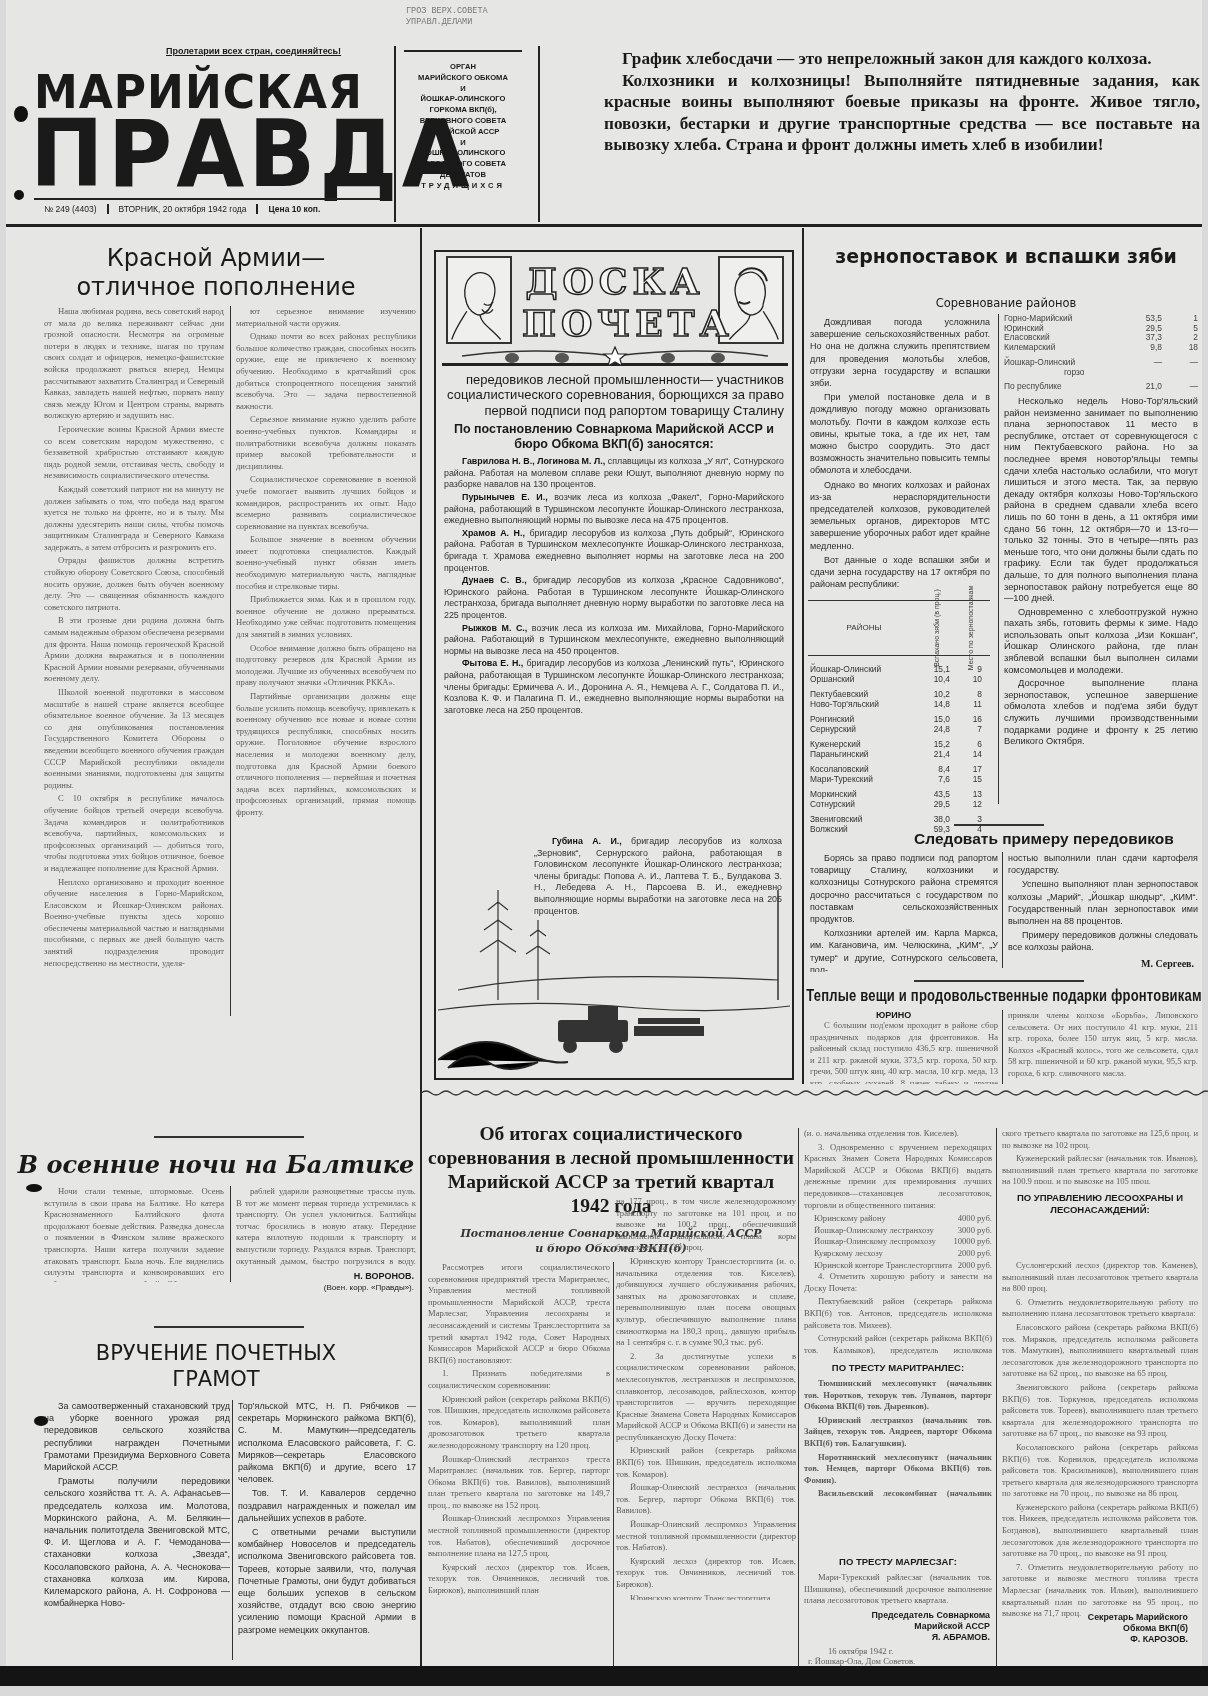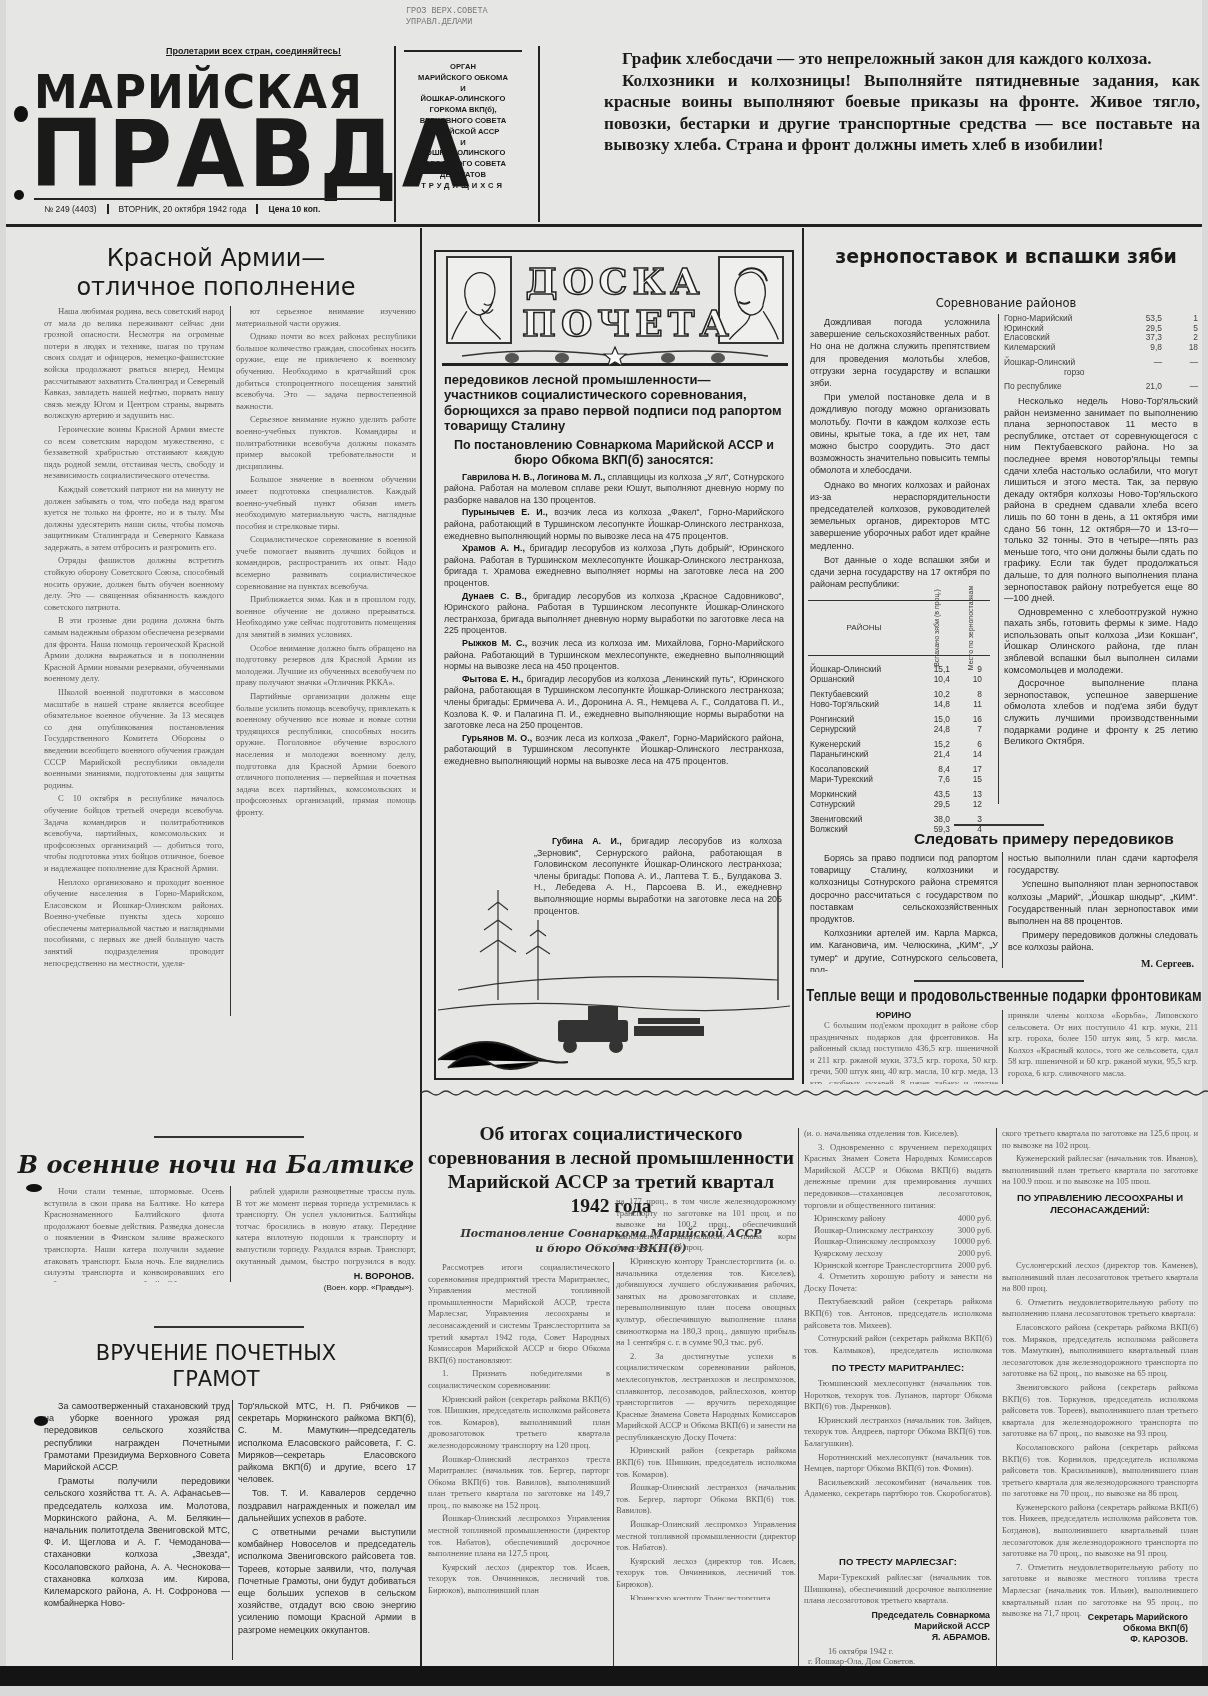--- a/index.html
+++ b/index.html
@@ -37,21 +37,21 @@
   .sig { font-family: "Liberation Sans", sans-serif; font-weight: bold; font-size: 9px; text-align: right; line-height: 12px; }
 
   
   .honor-box { left: 428px; top: 250px; width: 360px; height: 830px; border: 2px solid #222; }
   .honor-banner { left: 436px; top: 250px; width: 346px; height: 116px; }
   .portrait { position: absolute; top: 6px; width: 66px; height: 88px; border: 2px solid #333; background: #efefed; }
   .portrait svg { width: 100%; height: 100%; }
   .doska { position: absolute; left: 80px; top: 10px; width: 186px; text-align: center; font-family: "DejaVu Serif", serif; font-size: 36px; font-weight: bold; letter-spacing: 5px; line-height: 42px; color: #f5f5f3; -webkit-text-stroke: 1.5px #222; }
   .garland { position: absolute; left: 0; top: 96px; width: 346px; height: 20px; border-bottom: 3px solid #222; }
   .honor-text { left: 438px; top: 372px; width: 340px; }
-  .honor-head { font-family: "Liberation Sans", sans-serif; font-weight: bold; font-size: 13px; line-height: 15.4px; text-align: left; }
+  .honor-head { font-family: "Liberation Sans", sans-serif; font-weight: normal; font-size: 13px; line-height: 15.4px; text-align: right; }
   .honor-sub { font-family: "Liberation Sans", sans-serif; font-weight: bold; font-size: 12.5px; line-height: 15px; text-align: center; margin-top: 4px; }
   .honor-entries { font-family: "Liberation Sans", sans-serif; font-size: 8.9px; line-height: 11.6px; color: #333; text-align: justify; margin-top: 4px; }
   .honor-entries p { text-indent: 18px; margin-bottom: 1px; }
   .honor-entries b { color: #111; }
   .forest-pic { left: 432px; top: 880px; width: 352px; height: 190px; }
   .wavy { left: 415px; top: 1082px; width: 790px; height: 8px; }
 
   
   .r-head { left: 802px; top: 244px; width: 396px; font-family: "DejaVu Sans", sans-serif; font-weight: bold; font-size: 19px; line-height: 24px; text-align: center; }
   .r-sub { left: 802px; top: 296px; width: 396px; font-family: "DejaVu Sans", sans-serif; font-size: 11.5px; text-align: center; }
@@ -131,22 +131,22 @@
     <p>В эти грозные дни родина должна быть самым надежным образом обеспечена резервами для фронта. Наша помощь героической Красной Армии должна выражаться и в пополнении Красной Армии новыми резервами, обученными военному делу.</p>
     <p>Школой военной подготовки в массовом масштабе в нашей стране является всеобщее обязательное военное обучение. За 13 месяцев со дня опубликования постановления Государственного Комитета Обороны о введении всеобщего военного обучения граждан СССР Марийской республики овладели военными знаниями, подготовлены для защиты родины.</p>
     <p>С 10 октября в республике началось обучение бойцов третьей очереди всевобуча. Задача командиров и политработников всевобуча, партийных, комсомольских и профсоюзных организаций — добиться того, чтобы подготовка этих бойцов отличное, боевое и надлежащее пополнение для Красной Армии.</p>
     <p>Неплохо организовано и проходит военное обучение населения в Горно-Марийском, Еласовском и Йошкар-Олинском районах. Военно-учебные пункты здесь хорошо обеспечены материальной частью и наглядными пособиями, с первых же дней большую часть занятий подразделения проводит непосредственно на местности, уделя-</p>
   </div>
   <div class="abs" style="left:224px;top:306px;width:1px;height:710px;background:#333;"></div>
   <div class="abs txt faded" style="left:230px;top:306px;width:180px;height:710px;overflow:hidden;">
     <p>ют серьезное внимание изучению материальной части оружия.</p>
     <p>Однако почти во всех районах республики большое количество граждан, способных носить оружие, еще не привлечено к военному обучению. Необходимо в кратчайший срок добиться стопроцентного посещения занятий всевобуча. Это — задача первостепенной важности.</p>
     <p>Серьезное внимание нужно уделить работе военно-учебных пунктов. Командиры и политработники всевобуча должны показать пример высокой требовательности и дисциплины.</p>
+    <p>Социалистическое соревнование в военной учебе помогает выявить лучших бойцов и командиров, распространить их опыт. Надо всемерно развивать социалистическое соревнование на пунктах всевобуча.</p>
     <p>Большое значение в военном обучении имеет подготовка специалистов. Каждый военно-учебный пункт обязан иметь необходимую материальную часть, наглядные пособия и стрелковые тиры.</p>
-    <p>Социалистическое соревнование в военной учебе помогает выявить лучших бойцов и командиров, распространить их опыт. Надо всемерно развивать социалистическое соревнование на пунктах всевобуча.</p>
     <p>Приближается зима. Как и в прошлом году, военное обучение не должно прерываться. Необходимо уже сейчас подготовить помещения для занятий в зимних условиях.</p>
     <p>Особое внимание должно быть обращено на подготовку резервов для Красной Армии из молодежи. Лучшие из обученных всевобучем по праву получают значки «Отличник РККА».</p>
     <p>Партийные организации должны еще больше усилить помощь всевобучу, привлекать к военному обучению все новые и новые сотни трудящихся республики, способных носить оружие. Поголовное обучение взрослого населения и молодежи военному делу, подготовка для Красной Армии боевого отличного пополнения — первейшая и почетная задача всех партийных, комсомольских и профсоюзных организаций, прямая помощь фронту.</p>
   </div>
   <div class="abs" style="left:148px;top:1136px;width:150px;height:2px;background:#333;"></div>
 
   <div class="abs ital-head" style="left:10px;top:1150px;width:400px;">В осенние ночи на Балтике</div>
   <div class="abs txt faded" style="left:38px;top:1186px;width:180px;height:96px;overflow:hidden;">
     <p>Ночи стали темные, штормовые. Осень вступила в свои права на Балтике. Но катера Краснознаменного Балтийского флота продолжают боевые действия. Разведка донесла о появлении в Финском заливе вражеского транспорта. Наши катера получили задание атаковать транспорт. Была ночь. Еле виднелись силуэты транспорта и конвоировавших его небольших военных кораблей. Сблизились на малом ходу. Противник вначале не замечал катеров. Но вот с ко-</p>
   </div>
@@ -210,21 +210,20 @@
   <div class="abs honor-text">
     <div class="honor-head">передовиков лесной промышленности— участников социалистического соревнования, борющихся за право первой подписи под рапортом товарищу Сталину</div>
     <div class="honor-sub">По постановлению Совнаркома Марийской АССР и бюро Обкома ВКП(б) заносятся:</div>
     <div class="honor-entries">
       <p><b>Гаврилова Н. В., Логинова М. Л.,</b><span> сплавщицы из колхоза „У ял“, Сотнурского района. Работая на молевом сплаве реки Юшут, выполняют дневную норму по разборке навалов на 130 процентов.</span></p>
       <p><b>Пурынычев Е. И.,</b><span> возчик леса из колхоза „Факел“, Горно-Марийского района, работающий в Туршинском лесопункте Йошкар-Олинского лестранхоза, ежедневно выполняющий нормы по вывозке леса на 475 процентов.</span></p>
       <p><b>Храмов А. Н.,</b><span> бригадир лесорубов из колхоза „Путь добрый“, Юринского района. Работая в Туршинском мехлесопункте Йошкар-Олинского лестранхоза, бригада т. Храмова ежедневно выполняет нормы на заготовке леса на 200 процентов.</span></p>
       <p><b>Дунаев С. В.,</b><span> бригадир лесорубов из колхоза „Красное Садовниково“, Юринского района. Работая в Туршинском лесопункте Йошкар-Олинского лестранхоза, бригада выполняет дневную норму выработки по заготовке леса на 225 процентов.</span></p>
       <p><b>Рыжков М. С.,</b><span> возчик леса из колхоза им. Михайлова, Горно-Марийского района. Работающий в Туршинском мехлесопункте, ежедневно выполняющий нормы на вывозке леса на 450 процентов.</span></p>
       <p><b>Фытова Е. Н.,</b><span> бригадир лесорубов из колхоза „Ленинский путь“, Юринского района, работающая в Туршинском лесопункте Йошкар-Олинского лестранхоза; члены бригады: Ермичева А. И., Доронина А. Я., Немцева А. Г., Солдатова П. И., Козлова К. Ф. и Палагина П. И., ежедневно выполняющие нормы выработки на заготовке леса на 250 процентов.</span></p>
-      <p><b>Гурьянов М. О.,</b><span> возчик леса из колхоза „Факел“, Горно-Марийского района, работающий в Туршинском лесопункте Йошкар-Олинского лестранхоза, ежедневно выполняющий нормы на вывозке леса на 475 процентов.</span></p>
     </div>
   </div>
   <div class="abs honor-entries" style="left:528px;top:836px;width:248px;margin:0;">
     <p><b>Губина А. И.,</b><span> бригадир лесорубов из колхоза „Зерновик“, Сернурского района, работающая в Головинском лесопункте Йошкар-Олинского лестранхоза; члены бригады: Попова А. И., Лаптева Т. Б., Булдакова З. Н., Лебедева А. Н., Парсоева В. И., ежедневно выполняющие нормы выработки на заготовке леса на 205 процентов.</span></p>
   </div>
   <div class="abs forest-pic">
     <svg viewBox="0 0 352 190" width="352" height="190">
       <rect x="0" y="0" width="352" height="190" fill="none"></rect>
       <g stroke="#333" stroke-width="1.2" fill="none">
         <path d="M60 10 L60 120 M50 30 l10 -8 l10 8 M46 50 l14 -10 l14 10 M42 72 l18 -12 l18 12"></path>
@@ -477,21 +476,21 @@
     <div class="prize-row">
         <span>Юринской конторе Транслесторгпита</span>
         <span>2000 руб.</span>
       </div>
     <p>4. Отметить хорошую работу и занести на Доску Почета:</p>
     <p>Пектубаевский район (секретарь райкома ВКП(б) тов. Антонов, председатель исполкома райсовета тов. Михеев).</p>
     <p>Сотнурский район (секретарь райкома ВКП(б) тов. Калмыков), председатель исполкома райсовета тов. Желудков).</p>
 
   </div>
   <div class="abs small-caps-head" style="left:798px;top:1362px;width:188px;text-align:center;">ПО ТРЕСТУ МАРИТРАНЛЕС:</div>
-  <div class="abs txt faded" style="left:798px;top:1378px;width:188px;height:124px;overflow:hidden;">
+  <div class="abs txt faded" style="left:798px;top:1378px;width:188px;height:124px;overflow:hidden;font-weight:bold;">
     <p>Тюмшинский мехлесопункт (начальник тов. Норотков, техорук тов. Лупанов, парторг Обкома ВКП(б) тов. Дыренков).</p>
     <p>Юринский лестранхоз (начальник тов. Зайцев, техорук тов. Андреев, парторг Обкома ВКП(б) тов. Балагушкин).</p>
     <p>Норотнинский мехлесопункт (начальник тов. Немцев, парторг Обкома ВКП(б) тов. Фомин).</p>
     <p>Васильевский лесокомбинат (начальник тов. Адаменко, секретарь партбюро тов. Скоробогатов).</p>
   </div>
   <div class="abs small-caps-head" style="left:798px;top:1556px;width:188px;text-align:center;">ПО ТРЕСТУ МАРЛЕСЗАГ:</div>
   <div class="abs txt faded" style="left:798px;top:1572px;width:188px;height:36px;overflow:hidden;">
     <p>Мари-Турекский райлесзаг (начальник тов. Шишкина), обеспечивший досрочное выполнение плана лесозаготовок третьего квартала.</p>
   </div>
   <div class="abs sig" style="left:798px;top:1610px;width:186px;font-size:8.8px;line-height:11px;">

